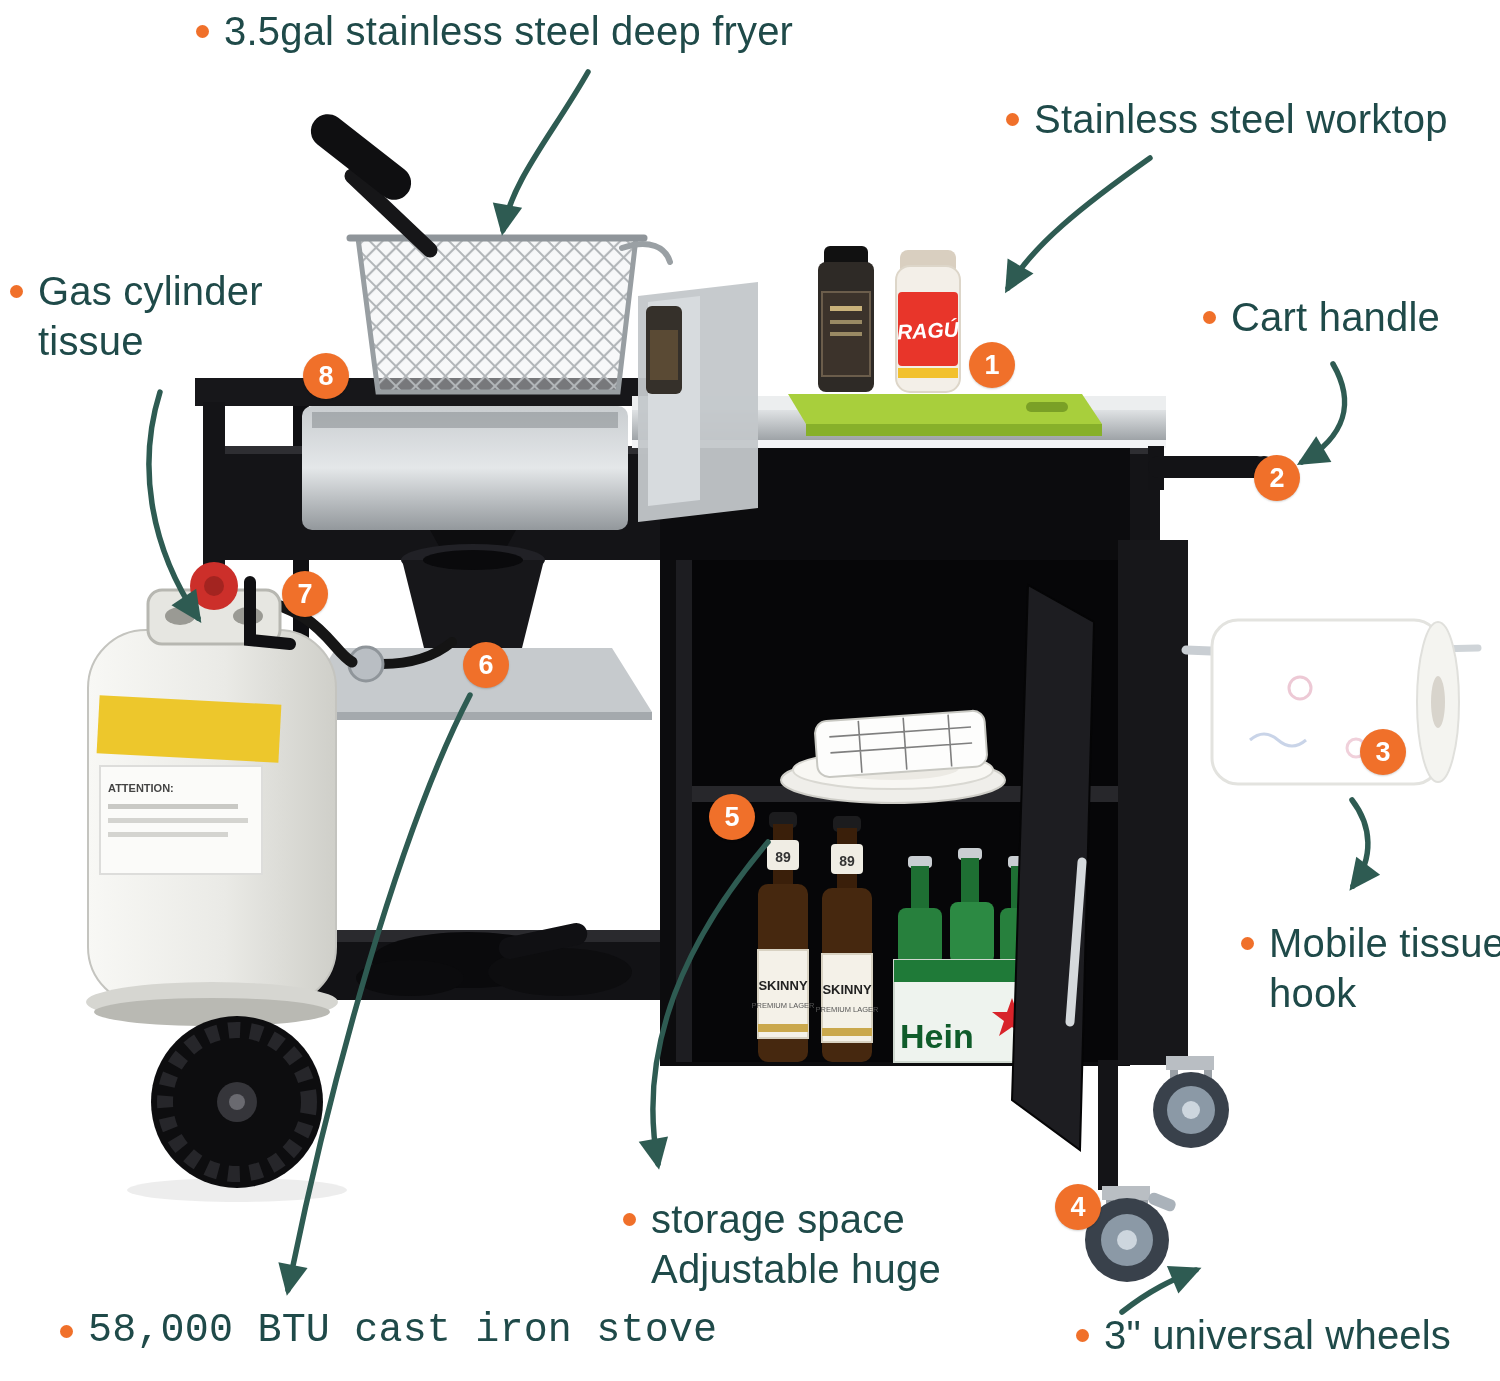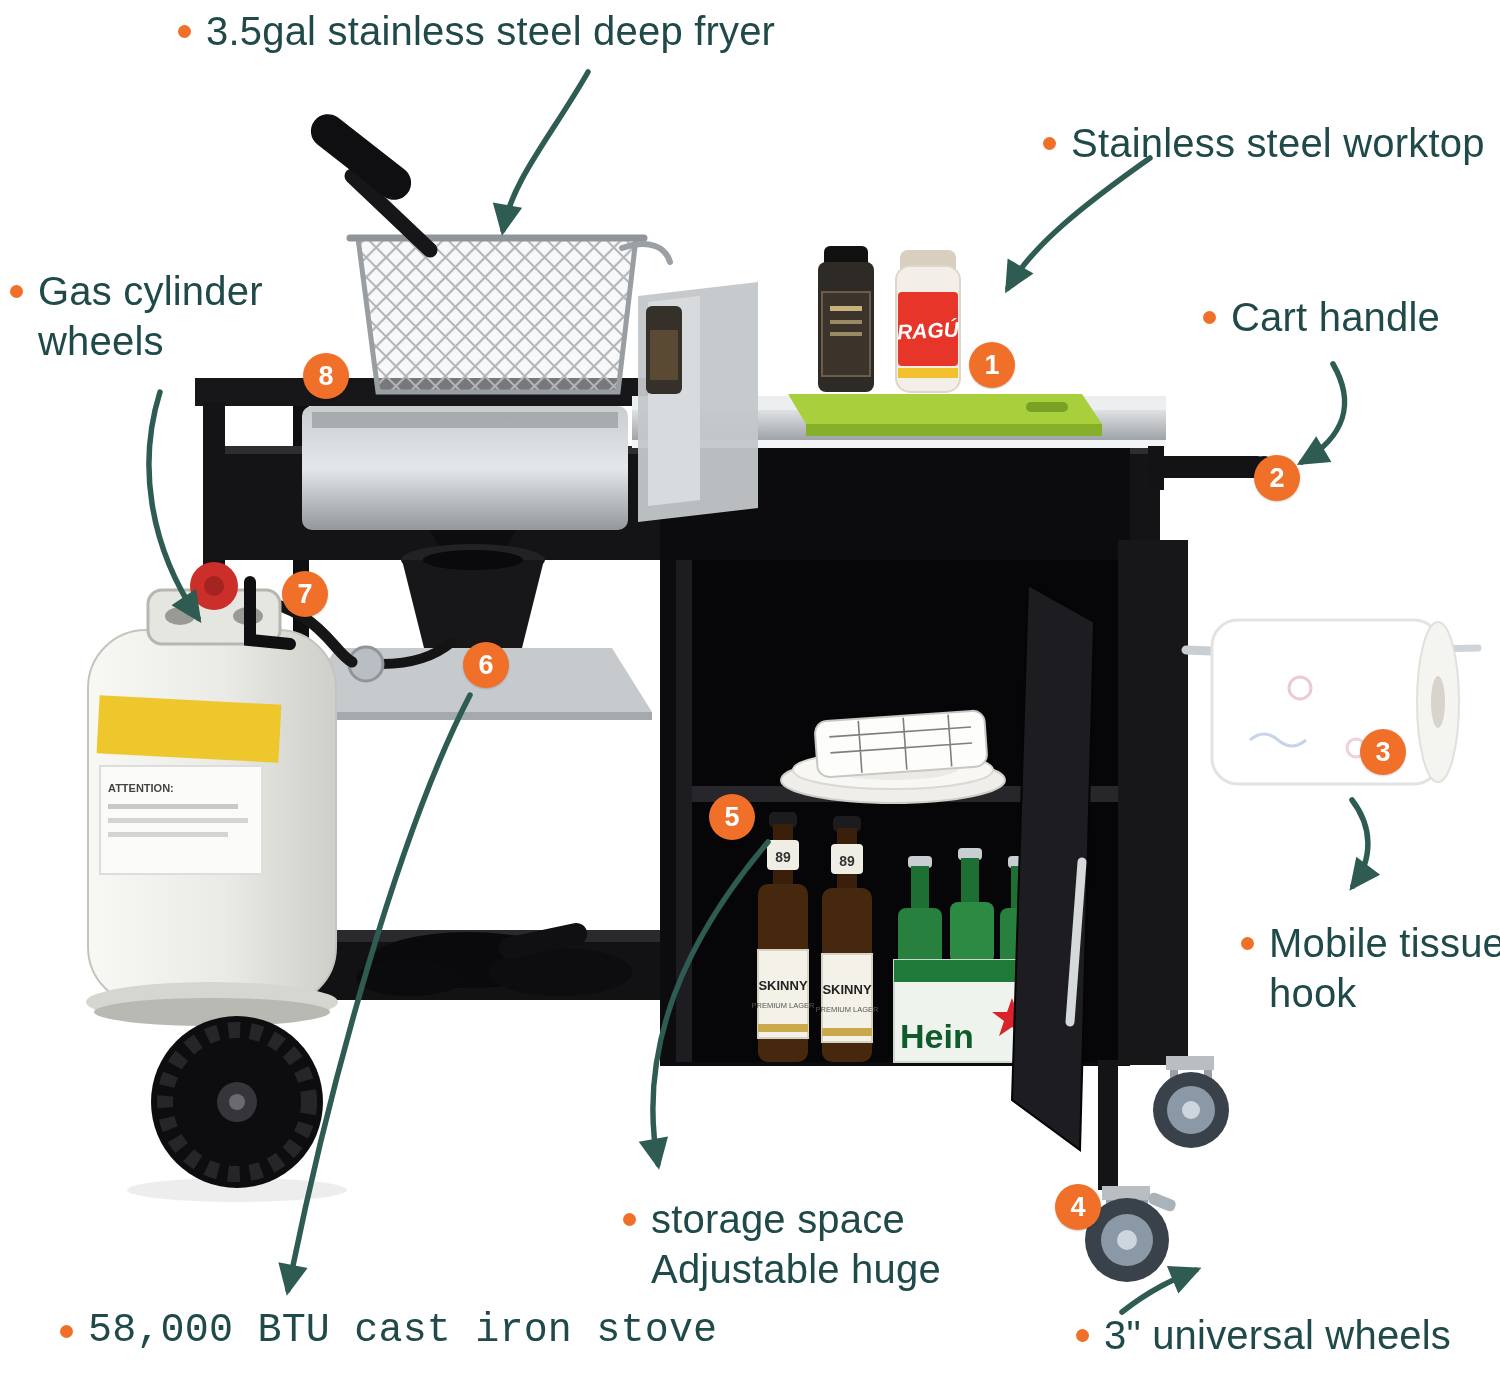--- a/index.html
+++ b/index.html
@@ -11,22 +11,22 @@
   .callout-label{
     position:absolute;display:flex;align-items:flex-start;gap:15px;
     color:#1f4a49;font-size:40px;line-height:50px;letter-spacing:.2px;
     white-space:nowrap;
   }
   .callout-label .dot{
     flex:none;width:13px;height:13px;border-radius:50%;
     background:#f0702a;margin-top:19px;
   }
   .callout-label .lines span{display:block;}
-  .lbl-fryer   {left:178px; top:6px;}
-  .lbl-worktop {left:1043px; top:94px;margin-top:24px;}
+  .lbl-fryer   {left:196px; top:6px;}
+  .lbl-worktop {left:1006px; top:94px;}
   .lbl-handle  {left:1203px;top:292px;}
   .lbl-bracket {left:10px;  top:266px;}
   .lbl-tissue  {left:1241px;top:918px;}
   .lbl-storage {left:623px; top:1194px;}
   .lbl-stove   {left:60px;  top:1306px;font-family:Liberation Mono, monospace;}
   .lbl-wheels  {left:1076px;top:1310px;}
   .badge{
     position:absolute;width:46px;height:46px;border-radius:50%;
     background:#f0702a;color:#ffffff;font-size:27px;font-weight:bold;
     display:flex;align-items:center;justify-content:center;
@@ -307,21 +307,21 @@
     <span class="dot"></span>
     <span class="lines">
         <span>Cart handle</span>
       </span>
   </div>
 
   <div class="callout-label lbl-bracket">
     <span class="dot"></span>
     <span class="lines">
       <span>Gas cylinder</span>
-      <span>wheels</span>
+      <span>tissue</span>
     </span>
   </div>
 
   <div class="callout-label lbl-tissue">
     <span class="dot"></span>
     <span class="lines">
       <span>Mobile tissue</span>
       <span>hook</span>
     </span>
   </div>

